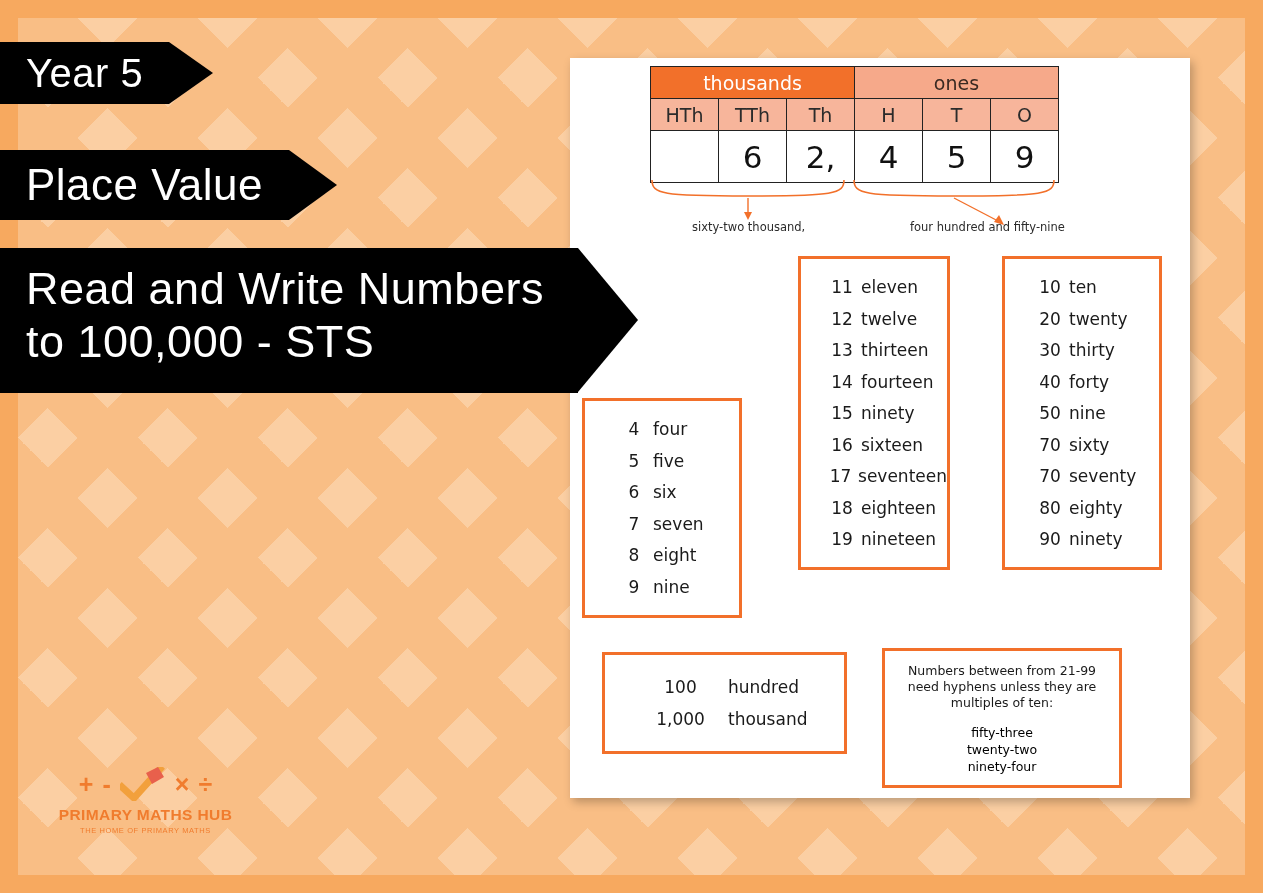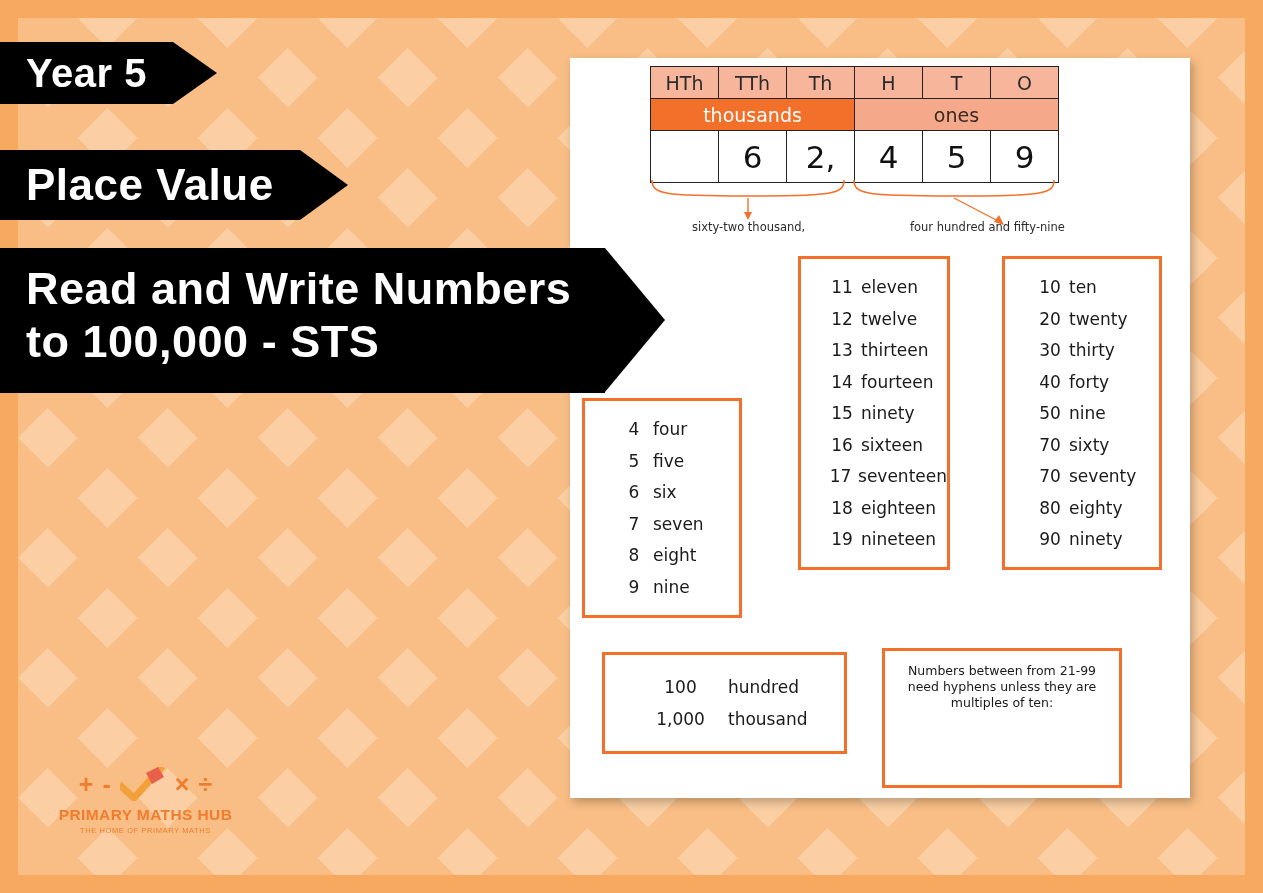--- a/index.html
+++ b/index.html
@@ -34,21 +34,21 @@
   }
 
   
   .banner {
     position: absolute;
     background: #000;
     color: #fff;
     display: flex;
     align-items: center;
     padding: 0 26px;
-    font-weight: bold;
+    font-weight: normal;
     letter-spacing: 0.5px;
     z-index: 5;
   }
   .banner::after {
     content: "";
     position: absolute;
     right: -1px;
     top: 0;
     width: 0; height: 0;
     transform: translateX(100%);
@@ -271,30 +271,30 @@
     </div>
     <div class="name">PRIMARY MATHS HUB</div>
     <div class="tagline">THE HOME OF PRIMARY MATHS</div>
   </div>
 
   <div id="card">
 
     <table id="pv-table">
       <tbody>
           <tr>
+        <td class="grp" colspan="3">thousands</td>
+        <td class="grp ones" colspan="3">ones</td>
+      </tr>
+      <tr>
         <td class="hdr">HTh</td>
         <td class="hdr">TTh</td>
         <td class="hdr">Th</td>
         <td class="hdr">H</td>
         <td class="hdr">T</td>
         <td class="hdr">O</td>
-      </tr>
-      <tr>
-        <td class="grp" colspan="3">thousands</td>
-        <td class="grp ones" colspan="3">ones</td>
       </tr>
       <tr>
         <td class="dig"></td>
         <td class="dig">6</td>
         <td class="dig">2,</td>
         <td class="dig">4</td>
         <td class="dig">5</td>
         <td class="dig">9</td>
       </tr>
     </tbody>
@@ -431,16 +431,21 @@
           </li>
         <li>
             <span class="n">1,000</span>
             <span class="w">thousand</span>
           </li>
       </ul>
     </div>
 
     <div class="numbox" id="box-note">
       <div class="note-text">Numbers between from 21-99 need hyphens unless they are multiples of ten:</div>
+      <div class="examples">
+        <div>fifty-three</div>
+        <div>twenty-two</div>
+        <div>ninety-four</div>
+      </div>
     </div>
 
   </div>
 </div>
 
 </body></html>

